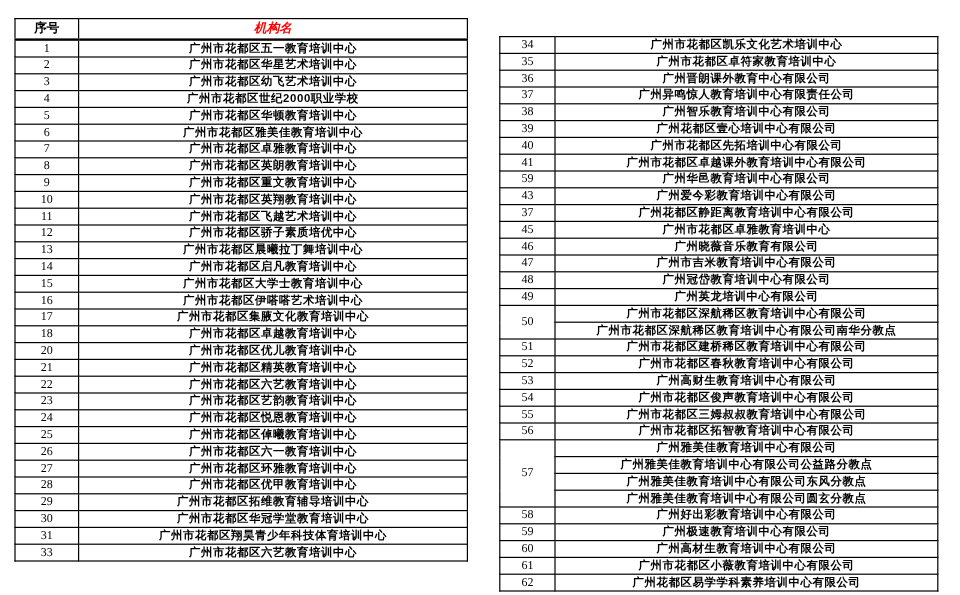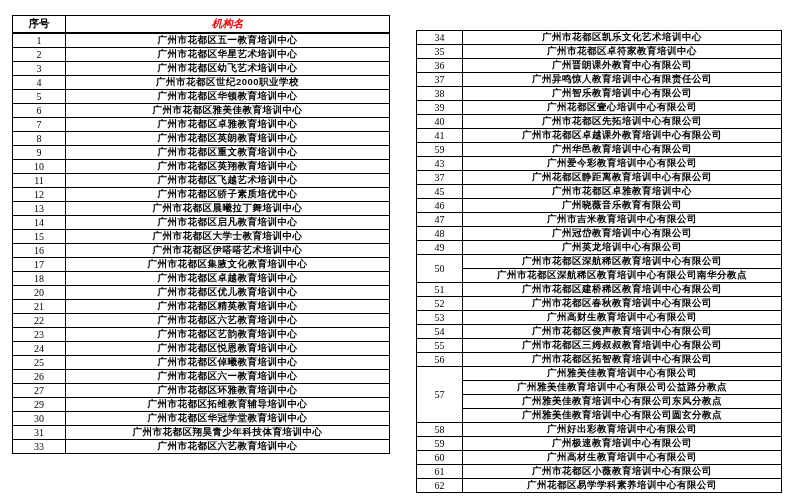--- a/index.html
+++ b/index.html
@@ -160,20 +160,24 @@
       </tr>
       <tr class="data-row">
         <td class="no-cell" rowspan="1">26</td>
         <td class="name-cell">广州市花都区六一教育培训中心</td>
       </tr>
       <tr class="data-row">
         <td class="no-cell" rowspan="1">27</td>
         <td class="name-cell">广州市花都区环雅教育培训中心</td>
       </tr>
       <tr class="data-row">
+        <td class="no-cell" rowspan="1">28</td>
+        <td class="name-cell">广州市花都区优甲教育培训中心</td>
+      </tr>
+      <tr class="data-row">
         <td class="no-cell" rowspan="1">29</td>
         <td class="name-cell">广州市花都区拓维教育辅导培训中心</td>
       </tr>
       <tr class="data-row">
         <td class="no-cell" rowspan="1">30</td>
         <td class="name-cell">广州市花都区华冠学堂教育培训中心</td>
       </tr>
       <tr class="data-row">
         <td class="no-cell" rowspan="1">31</td>
         <td class="name-cell">广州市花都区翔昊青少年科技体育培训中心</td>

